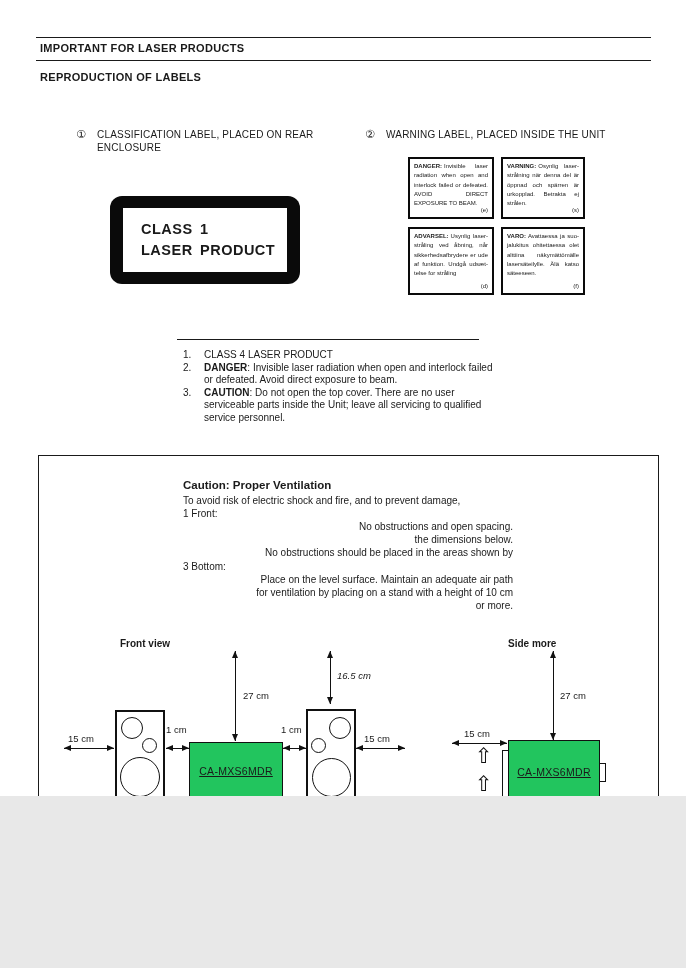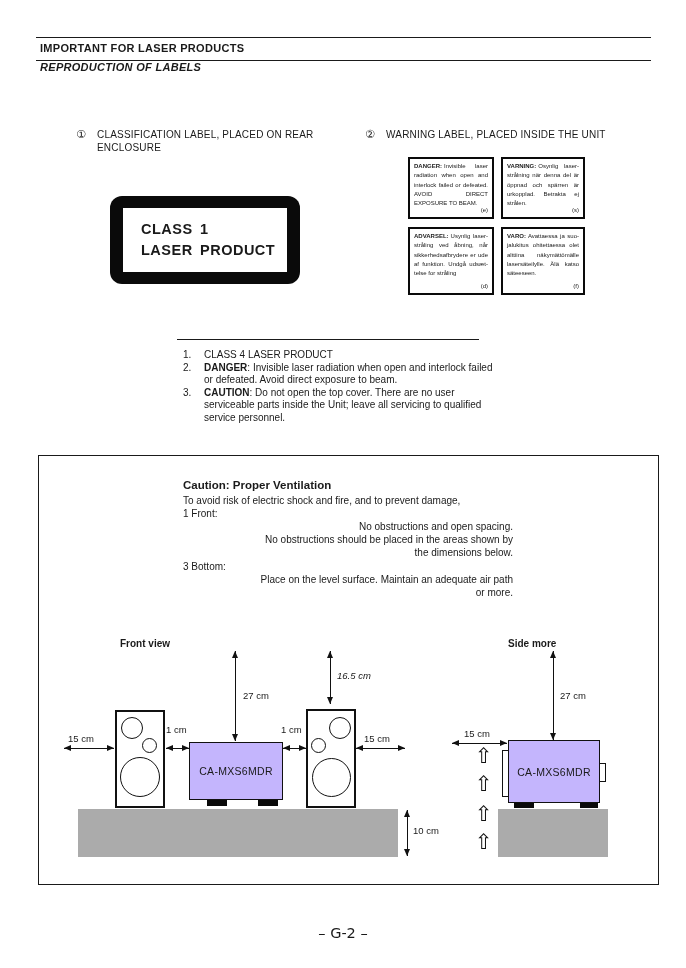--- a/index.html
+++ b/index.html
@@ -1,17 +1,17 @@
 <!DOCTYPE html>
 <html><head>
 <meta charset="utf-8">
 <style>
   html,body{margin:0;padding:0;background:#e8e8e8;}
   #page{
-    position:relative;width:686px;height:968px;background:#ffffff;
+    position:relative;width:686px;height:796px;background:#ffffff;
     font-family:"Liberation Sans","DejaVu Sans",sans-serif;color:#1a1a1a;
     overflow:hidden;margin:0 auto;
   }
   .abs{position:absolute;}
   .hline{position:absolute;height:0;border-top:1.5px solid #1a1a1a;}
 
   
   .hdr{font-size:11px;font-weight:bold;letter-spacing:.3px;}
 
   
@@ -55,40 +55,40 @@
     border-left:7px solid #111;border-top:3.5px solid transparent;border-bottom:3.5px solid transparent;}
   .varrow{position:absolute;width:0;border-left:1px solid #111;}
   .varrow::before{content:"";position:absolute;top:0;left:-4px;
     border-bottom:7px solid #111;border-left:3.5px solid transparent;border-right:3.5px solid transparent;}
   .varrow::after{content:"";position:absolute;bottom:0;left:-4px;
     border-top:7px solid #111;border-left:3.5px solid transparent;border-right:3.5px solid transparent;}
 
   
   .speaker{position:absolute;width:50px;height:98px;border:2px solid #111;background:#fff;box-sizing:border-box;}
   .circ{position:absolute;border:1.5px solid #111;border-radius:50%;background:#fff;box-sizing:border-box;}
-  .unit{position:absolute;border:1.5px solid #111;background:#c4b5fd;box-sizing:border-box;
-    display:flex;align-items:center;justify-content:center;font-size:10.5px;letter-spacing:.3px;}
+  .unit{position:absolute;border:1.5px solid #111;background:#22c55e;box-sizing:border-box;
+    display:flex;align-items:center;justify-content:center;font-size:10.5px;letter-spacing:.3px;text-decoration:underline;}
   .foot{position:absolute;background:#0a0a0a;}
   .stand{position:absolute;background:#ababab;}
   .tab{position:absolute;border:1.5px solid #111;background:#fff;box-sizing:border-box;}
   .flowarrow{position:absolute;font-family:"DejaVu Sans",sans-serif;font-size:21px;
     line-height:1;color:#111;}
 
   .pagenum{position:absolute;left:0;right:0;top:925px;text-align:center;font-size:14.5px;
     font-family:"DejaVu Sans","Liberation Sans",sans-serif;}
 </style>
 </head>
 <body>
 
 <div id="page">
 
   <div class="hline" style="left:36px;top:37px;width:615px;"></div>
   <div class="abs hdr" style="left:40px;top:42px;">IMPORTANT FOR LASER PRODUCTS</div>
   <div class="hline" style="left:36px;top:60px;width:615px;"></div>
-  <div class="abs hdr" style="left:40px;top:61px;font-style:italic;">REPRODUCTION OF LABELS</div>
+  <div class="abs hdr" style="left:40px;top:71px;">REPRODUCTION OF LABELS</div>
 
   <div class="circnum" style="left:76px;top:128px;">①</div>
   <div class="abs sect" style="left:97px;top:128px;width:238px;">CLASSIFICATION LABEL, PLACED ON REAR ENCLOSURE</div>
 
   <div class="circnum" style="left:365px;top:128px;">②</div>
   <div class="abs sect" style="left:386px;top:128px;width:260px;">WARNING LABEL, PLACED INSIDE THE UNIT</div>
 
   <div class="class-label">
     <div class="class-inner">
       <div class="cl-row">
@@ -135,24 +135,25 @@
     </div>
   </div>
 
   <div class="ventbox"></div>
 
   <div class="venttext">
     <div class="ventt">Caution: Proper Ventilation</div>
     <div>To avoid risk of electric shock and fire, and to prevent damage,</div>
     <div>1 Front:</div>
     <div class="indent">No obstructions and open spacing.</div>
+    <div class="indent">the dimensions below.</div>
     <div class="indent">No obstructions should be placed in the areas shown by</div>
-    <div class="indent">the dimensions below.</div>
     <div>3 Bottom:</div>
     <div class="indent">Place on the level surface. Maintain an adequate air path</div>
+    <div class="indent">for ventilation by placing on a stand with a height of 10 cm</div>
     <div class="indent">or more.</div>
   </div>
 
   <div class="viewlbl" style="left:80px;top:638px;">Front view</div>
   <div class="viewlbl" style="left:468px;top:638px;">Side more</div>
 
   <div class="stand" style="left:78px;top:809px;width:320px;height:48px;"></div>
 
   <div class="speaker" style="left:115px;top:710px;">
     <div class="circ" style="left:4px;top:5px;width:22px;height:22px;"></div>

